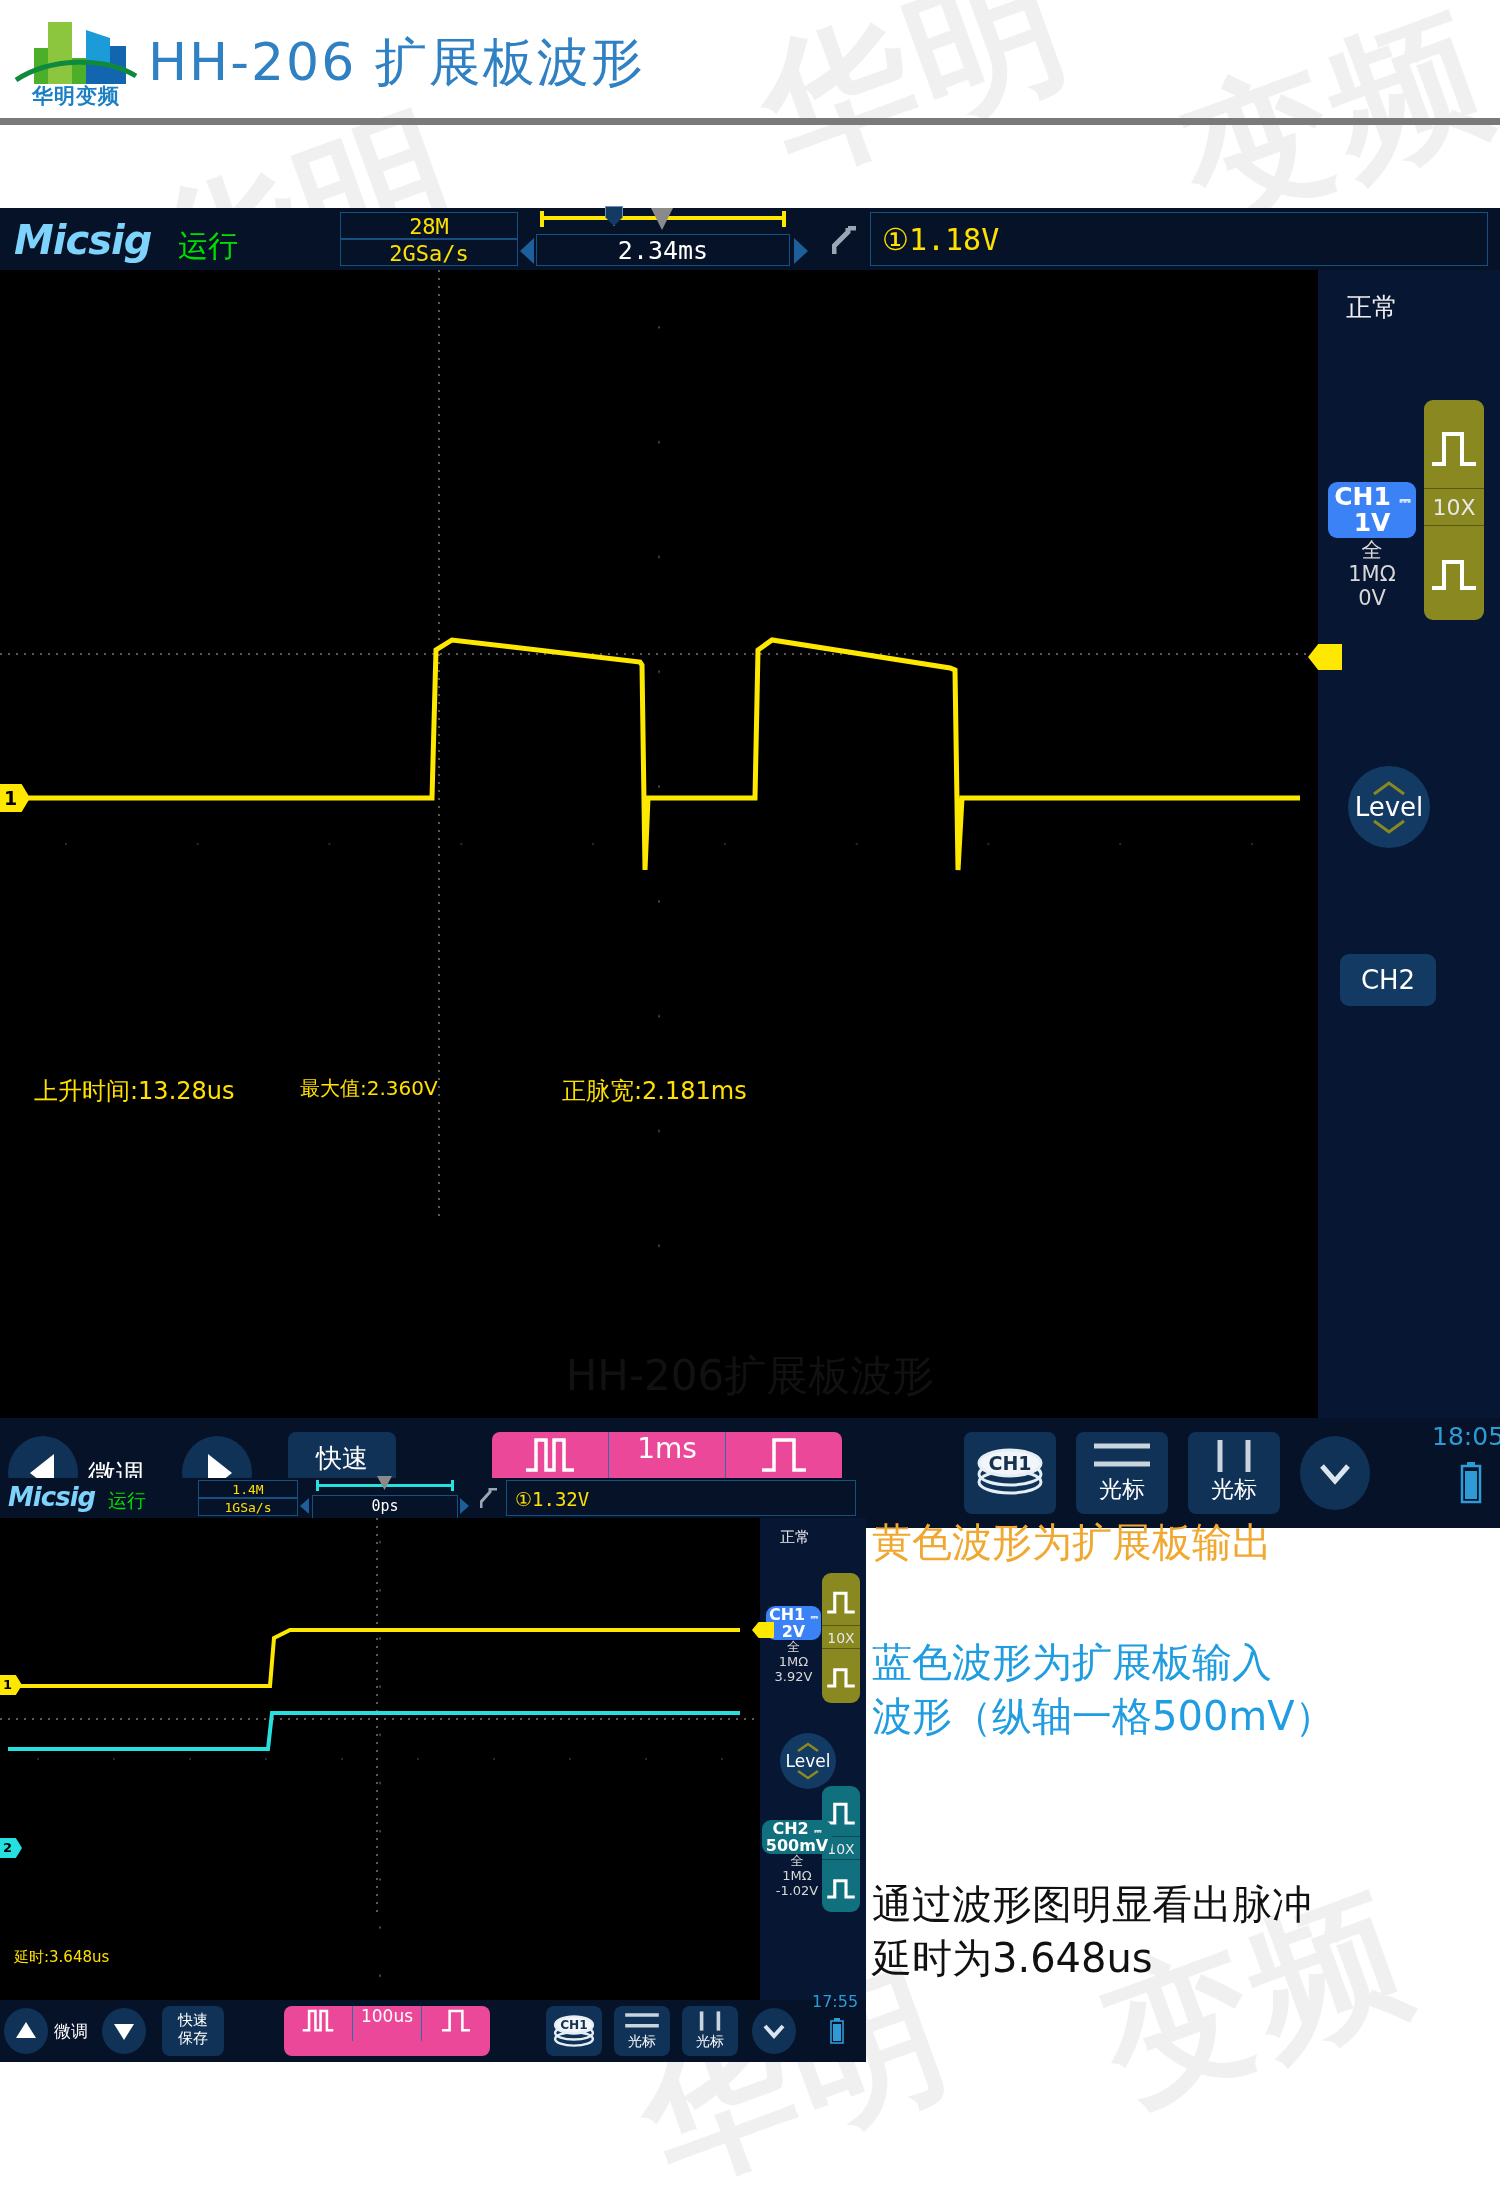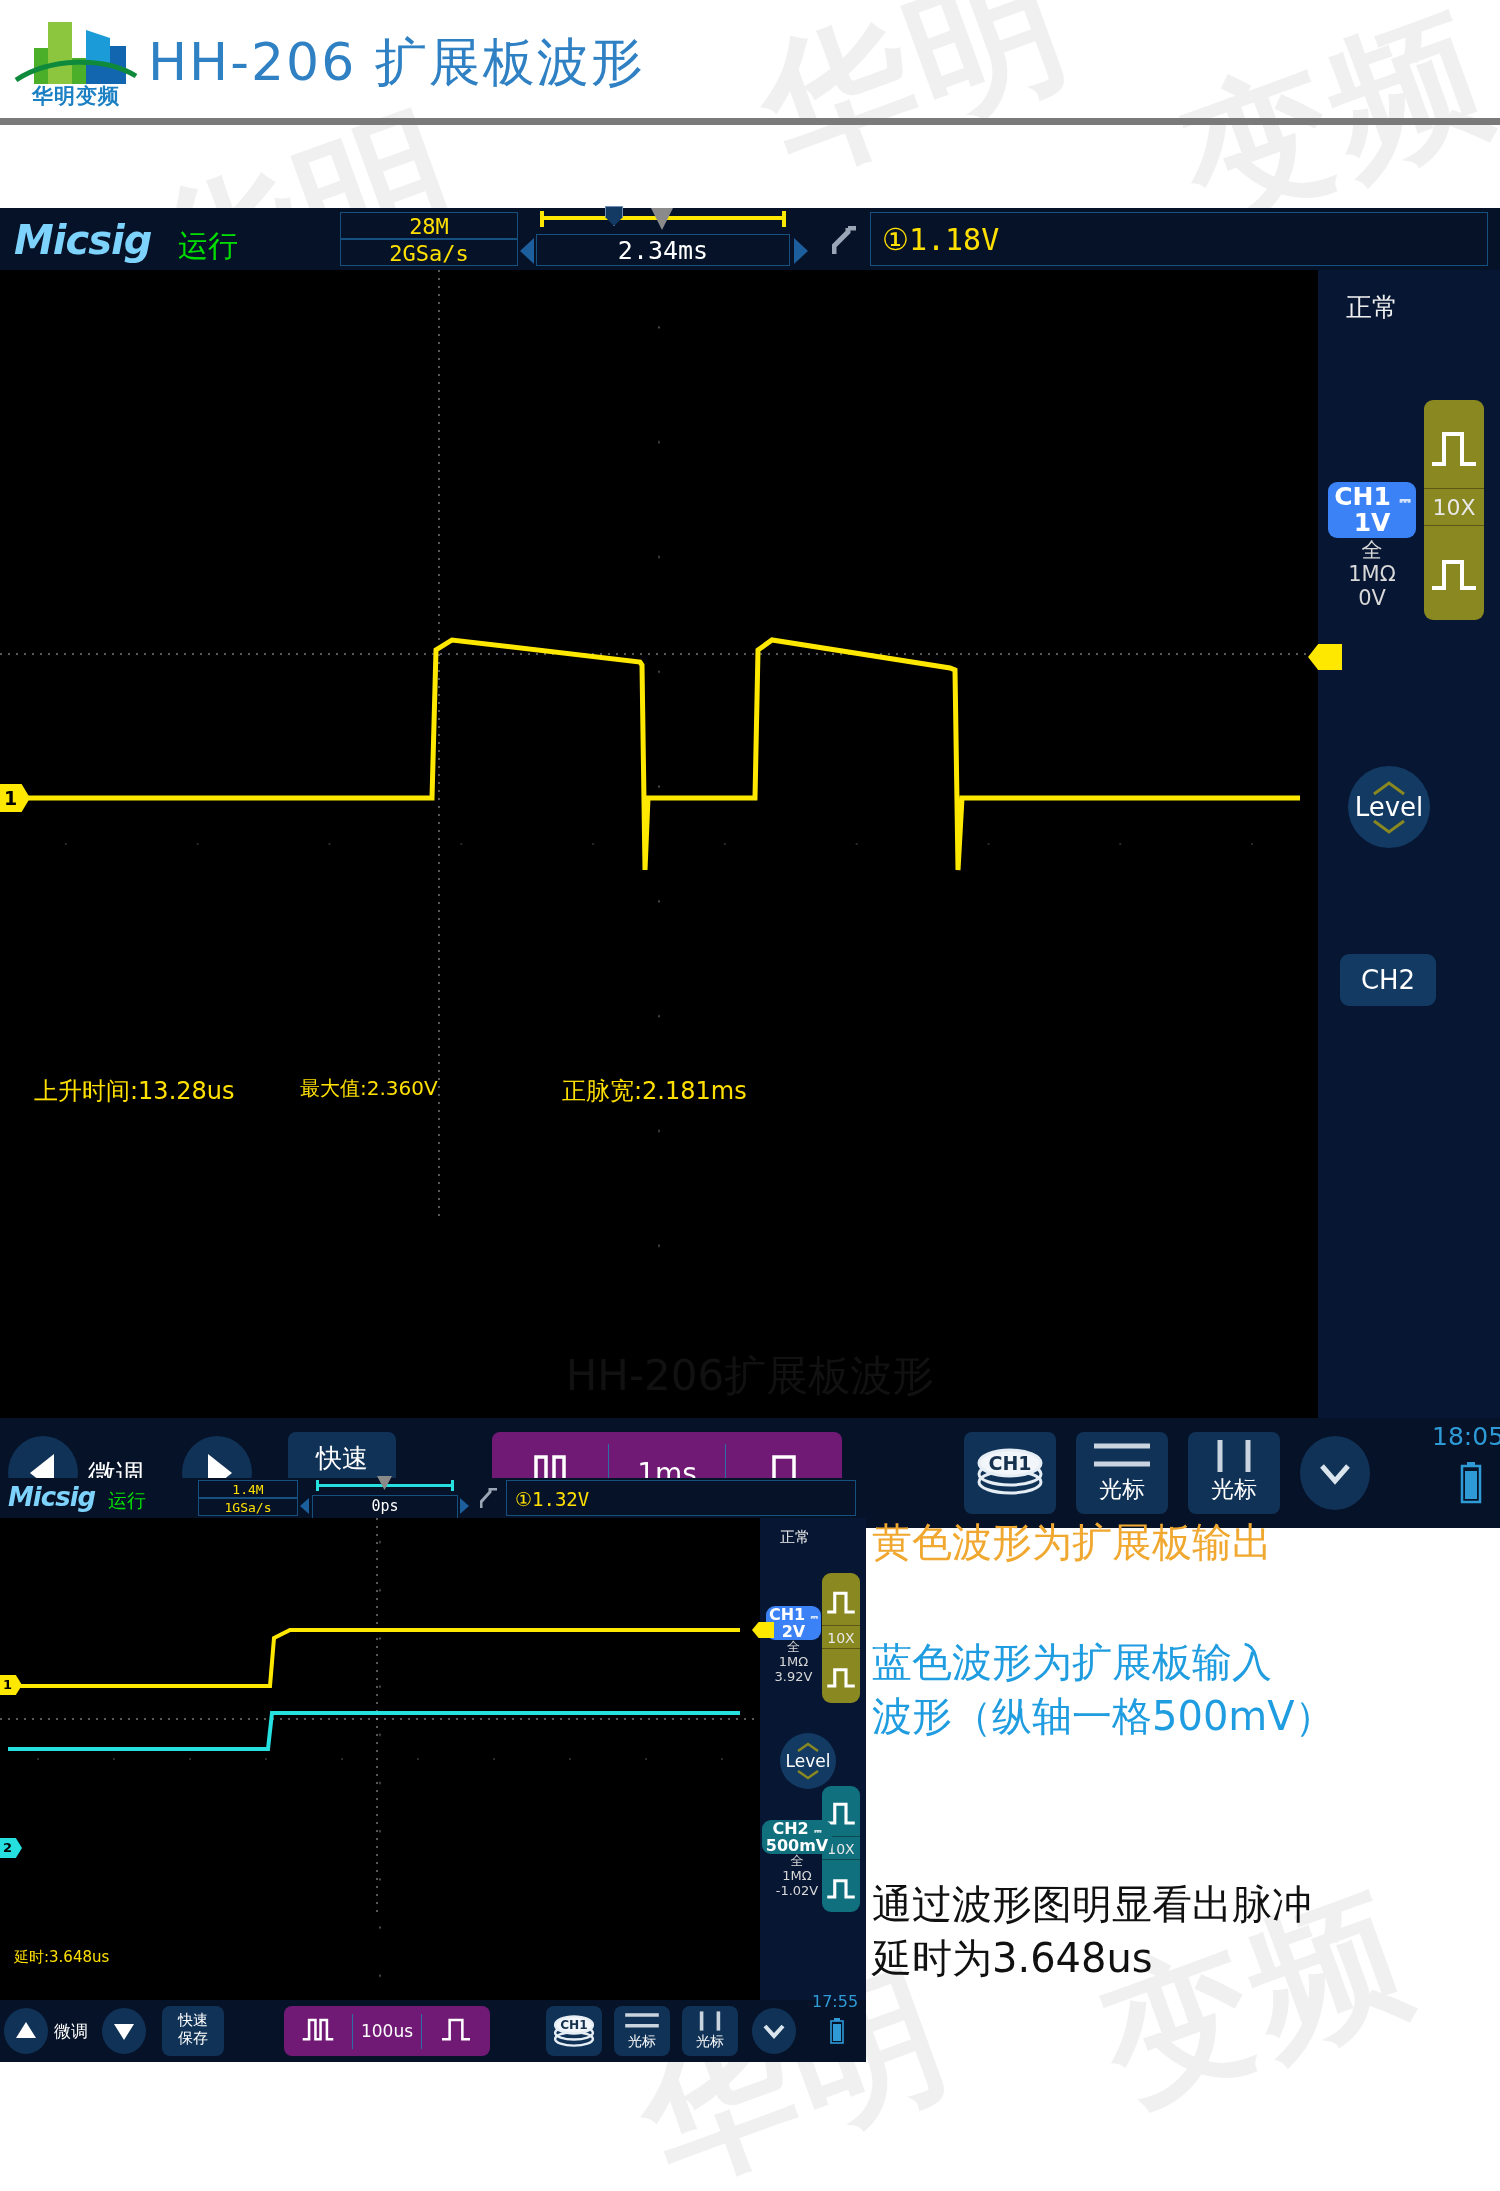--- a/index.html
+++ b/index.html
@@ -71,22 +71,22 @@
   .levelbtn { position:absolute; border-radius:50%; background:#123a62;
       color:#fff; text-align:center; font-family:"DejaVu Sans",sans-serif; }
   .ch2btn { position:absolute; border-radius:9px; background:#123a62;
       color:#fff; text-align:center; font-family:"DejaVu Sans",sans-serif; }
   .normal { position:absolute; color:#eee; font-family:"DejaVu Sans",sans-serif; }
 
   
   .btn { position:absolute; background:#103256; border-radius:8px;
       color:#fff; text-align:center; font-family:"DejaVu Sans",sans-serif; }
   .rbtn { position:absolute; background:#103256; border-radius:50%; }
-  .seg { position:absolute; background:#701a75; border-radius:8px;
-      display:flex; align-items:center; }
+  .seg { position:absolute; background:#ec4899; border-radius:8px;
+      display:flex; align-items:flex-start; }
   .seg > div { flex:1; text-align:center; color:#fff;
       font-family:"DejaVu Sans",sans-serif; }
   .seg .divd { flex:0 0 1px; background:#2b6fa5; height:70%; }
   .clock { position:absolute; color:#2e9ad6;
       font-family:"DejaVu Sans",sans-serif; }
 
   .meas { position:absolute; color:#ffe000; white-space:nowrap;
       font-family:"DejaVu Sans",sans-serif; }
 
   

